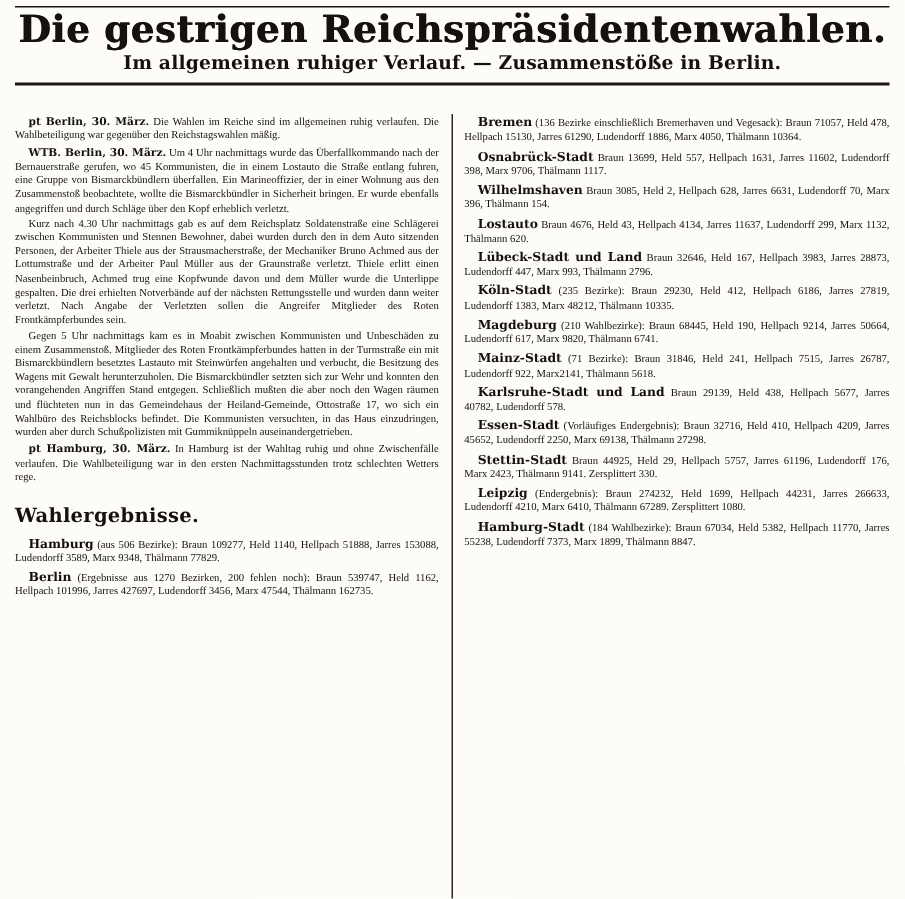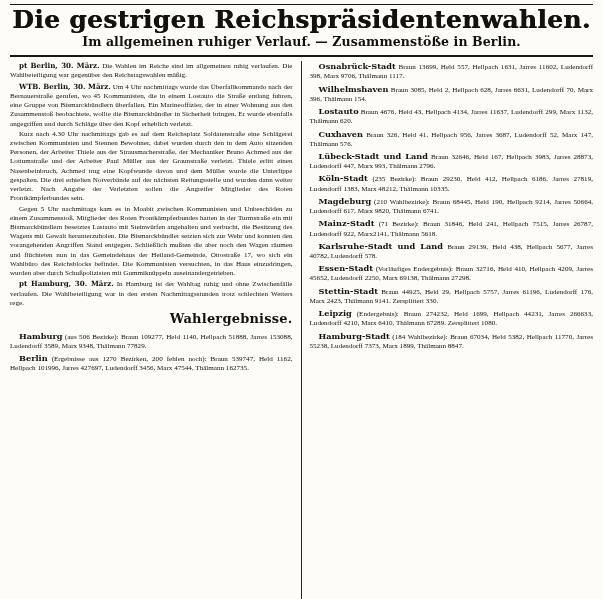--- a/index.html
+++ b/index.html
@@ -20,21 +20,21 @@
     box-sizing: border-box;
     padding: 4px 10px 4px 10px;
     background: #fdfcf8;
     position: relative;
   }
   
   .masthead {
     text-align: center;
     border-bottom: 2px solid #1a1712;
     padding-bottom: 3px;
-    margin-bottom: 4px;
+    margin-bottom: 19px;
   }
   .headline {
     font-family: "DejaVu Serif", serif;
     font-weight: bold;
     font-size: 25px;
     letter-spacing: 0.3px;
     line-height: 1.05;
     margin: 2px 0 1px 0;
     text-shadow: 0.4px 0 0 #15120e;
   }
@@ -75,22 +75,22 @@
     text-indent: 9px;
   }
   .place {
     font-weight: bold;
     font-family: "DejaVu Serif", serif;
   }
   .secthead {
     font-family: "DejaVu Serif", serif;
     font-weight: bold;
     font-size: 13px;
-    text-align: right;
-    margin: 3px 0 3px 0;
+    text-align: left;
+    margin: 14px 0 3px 0;
     letter-spacing: 0.2px;
   }
   .res {
     margin: 0 0 2px 0;
     text-indent: 9px;
   }
   .res .city {
     font-family: "DejaVu Serif", serif;
     font-weight: bold;
     font-size: 8.2px;
@@ -144,34 +144,34 @@
       <p class="res">
         <span class="city">Berlin</span>
         <span>(Ergebnisse aus 1270 Bezirken, 200 fehlen noch): Braun 539747, Held 1162, Hellpach 101996, Jarres 427697, Ludendorff 3456, Marx 47544, Thälmann 162735.</span>
       </p>
 
     </div>
 
     <div class="col right">
 
       <p class="res">
+        <span class="city">Bremen</span>
+        <span>(136 Bezirke einschließlich Bremerhaven und Vegesack): Braun 71057, Held 478, Hellpach 15130, Jarres 61290, Ludendorff 1886, Marx 4050, Thälmann 10364.</span>
+      </p>
+      <p class="res">
         <span class="city">Osnabrück-Stadt</span>
         <span>Braun 13699, Held 557, Hellpach 1631, Jarres 11602, Ludendorff 398, Marx 9706, Thälmann 1117.</span>
       </p>
       <p class="res">
         <span class="city">Wilhelmshaven</span>
         <span>Braun 3085, Held 2, Hellpach 628, Jarres 6631, Ludendorff 70, Marx 396, Thälmann 154.</span>
       </p>
       <p class="res">
         <span class="city">Lostauto</span>
         <span>Braun 4676, Held 43, Hellpach 4134, Jarres 11637, Ludendorff 299, Marx 1132, Thälmann 620.</span>
-      </p>
-      <p class="res">
-        <span class="city">Cuxhaven</span>
-        <span>Braun 326, Held 41, Hellpach 956, Jarres 3687, Ludendorff 52, Marx 147, Thälmann 576.</span>
       </p>
       <p class="res">
         <span class="city">Lübeck-Stadt und Land</span>
         <span>Braun 32646, Held 167, Hellpach 3983, Jarres 28873, Ludendorff 447, Marx 993, Thälmann 2796.</span>
       </p>
       <p class="res">
         <span class="city">Köln-Stadt</span>
         <span>(235 Bezirke): Braun 29230, Held 412, Hellpach 6186, Jarres 27819, Ludendorff 1383, Marx 48212, Thälmann 10335.</span>
       </p>
       <p class="res">

